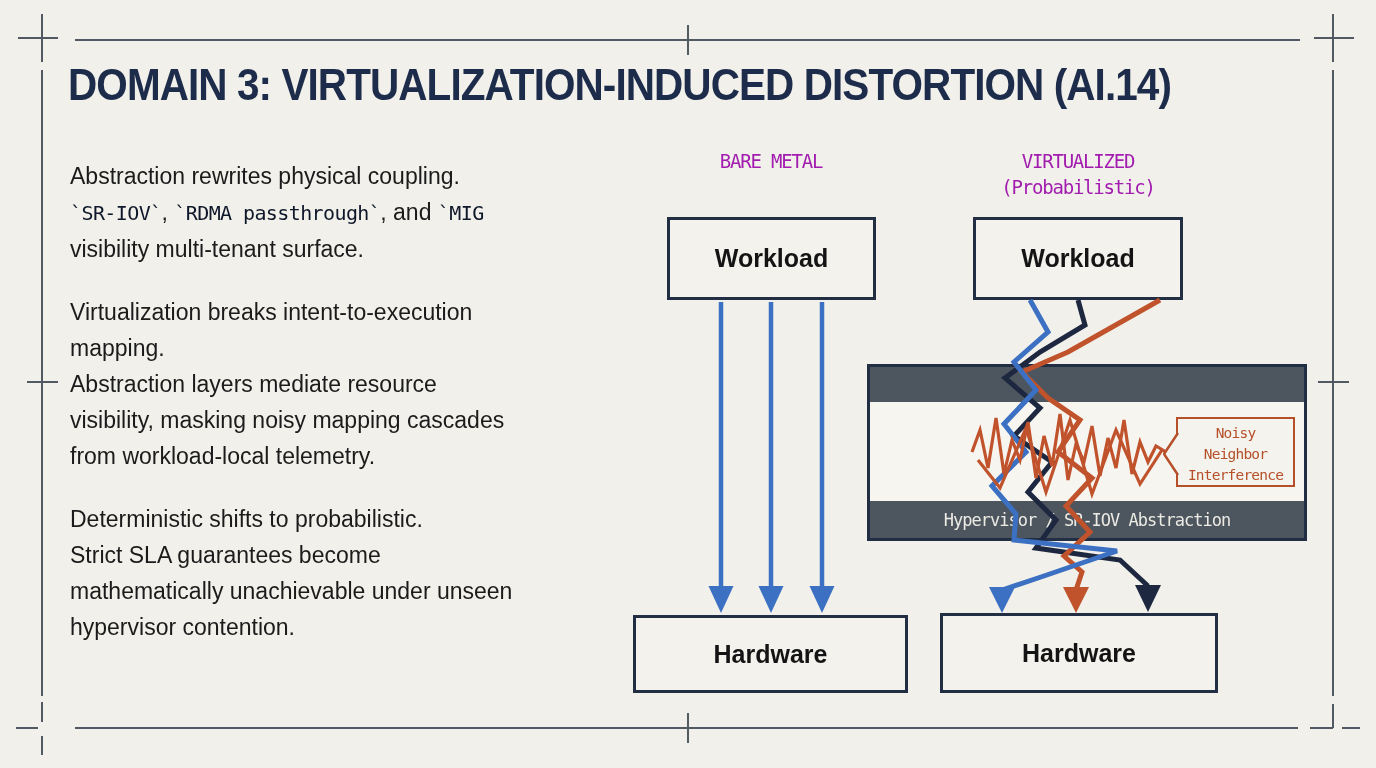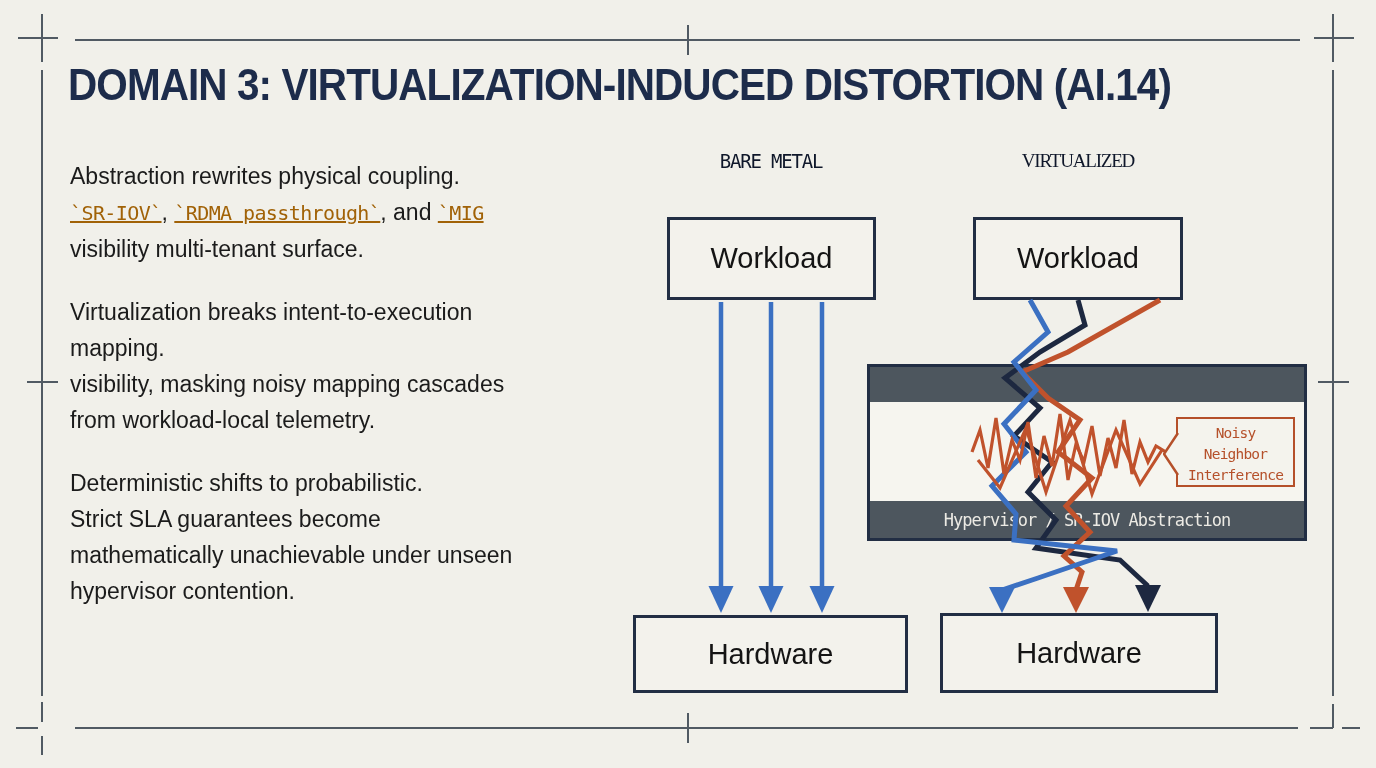--- a/index.html
+++ b/index.html
@@ -23,37 +23,37 @@
     transform:scaleX(0.92); transform-origin:0 0;
     white-space:nowrap;
   }
 
   
   .text-col{position:absolute; left:70px; top:146px; width:570px;}
   .para{margin:12px 0 27px 0;}
   .para .line{font-size:23px; line-height:36px; white-space:nowrap;}
   .mono{
     font-family:"DejaVu Sans Mono",monospace;
-    font-size:20px; letter-spacing:-0.6px; color:#a16207;text-decoration:underline;
+    font-size:20px; letter-spacing:-0.6px; color:#0f172a;
   }
 
   
   .col-header{
     position:absolute; width:250px; text-align:center;
     font-family:"DejaVu Sans Mono",monospace;
-    font-size:19px; line-height:26px; letter-spacing:-1.2px; color:#0f172a;
+    font-size:19px; line-height:26px; letter-spacing:-1.2px; color:#a21caf;
   }
 
   
   .box{
     position:absolute; box-sizing:border-box;
     border:3.5px solid var(--navy,#222e44);
     background:#f3f2ec;
     display:flex; align-items:center; justify-content:center;
-    font-size:29px; color:#141414;
+    font-size:25px; color:#141414;font-weight:bold;
   }
 
   
   .band{
     position:absolute; left:867px; top:364px; width:440px; height:177px;
     box-sizing:border-box; border:3px solid var(--navy,#222e44);
     background:#f6f5ef;
   }
   .band-top{position:absolute; top:0; left:0; right:0; height:35px; background:var(--band_gray,#4d565e);}
   .band-bottom{
@@ -116,36 +116,38 @@
 
   <div class="text-col">
       <div class="para">
         <div class="line"><span>Abstraction rewrites physical coupling.</span></div>
         <div class="line"><span class="mono">`SR-IOV`</span><span>, </span><span class="mono">`RDMA passthrough`</span><span>, and </span><span class="mono">`MIG</span></div>
         <div class="line"><span>visibility multi-tenant surface.</span></div>
       </div>
       <div class="para">
         <div class="line"><span>Virtualization breaks intent-to-execution</span></div>
         <div class="line"><span>mapping.</span></div>
+        <div class="line"><span>Abstraction layers mediate resource</span></div>
         <div class="line"><span>visibility, masking noisy mapping cascades</span></div>
         <div class="line"><span>from workload-local telemetry.</span></div>
       </div>
       <div class="para">
         <div class="line"><span>Deterministic shifts to probabilistic.</span></div>
         <div class="line"><span>Strict SLA guarantees become</span></div>
         <div class="line"><span>mathematically unachievable under unseen</span></div>
         <div class="line"><span>hypervisor contention.</span></div>
       </div>
     </div>
 
   <div class="col-header" style="left:646px; top:148px;">
     <div>BARE METAL</div>
   </div>
-  <div class="col-header" style="left:953px; top:148px;font-family:Liberation Serif, serif;">
+  <div class="col-header" style="left:953px; top:148px;">
     <div>VIRTUALIZED</div>
+    <div>(Probabilistic)</div>
   </div>
 
   <div class="box" style="left:667px; top:217px; width:209px; height:83px;">
     <span>Workload</span>
   </div>
   <div class="box" style="left:973px; top:217px; width:210px; height:83px;">
     <span>Workload</span>
   </div>
   <div class="box" style="left:633px; top:615px; width:275px; height:78px;">
     <span>Hardware</span>

